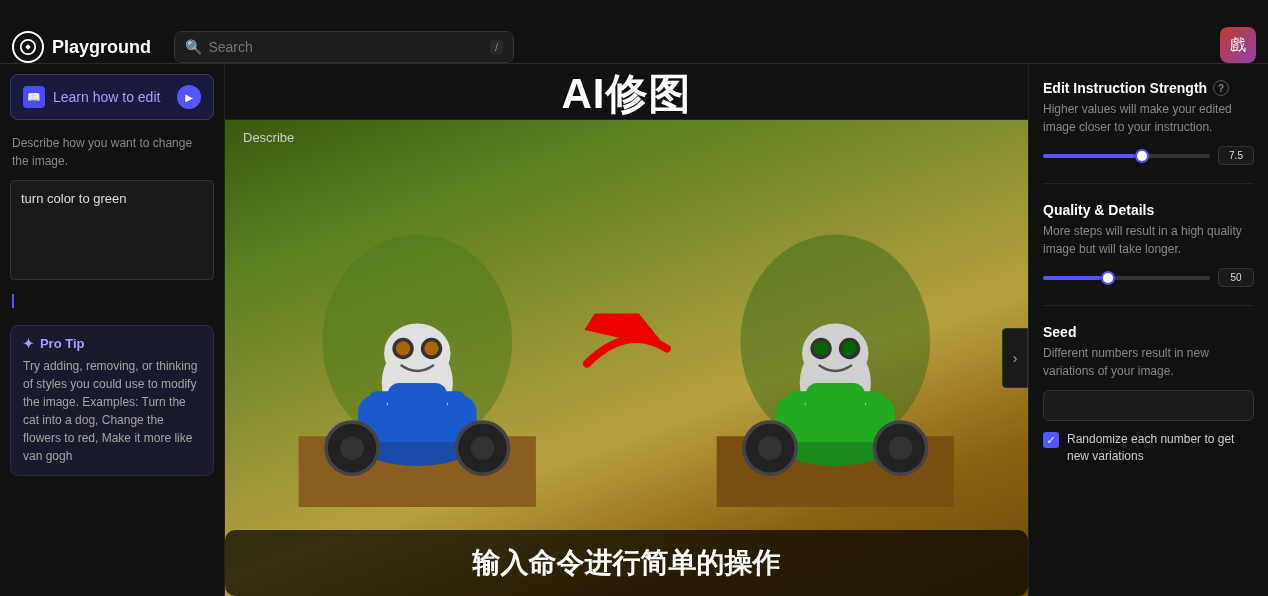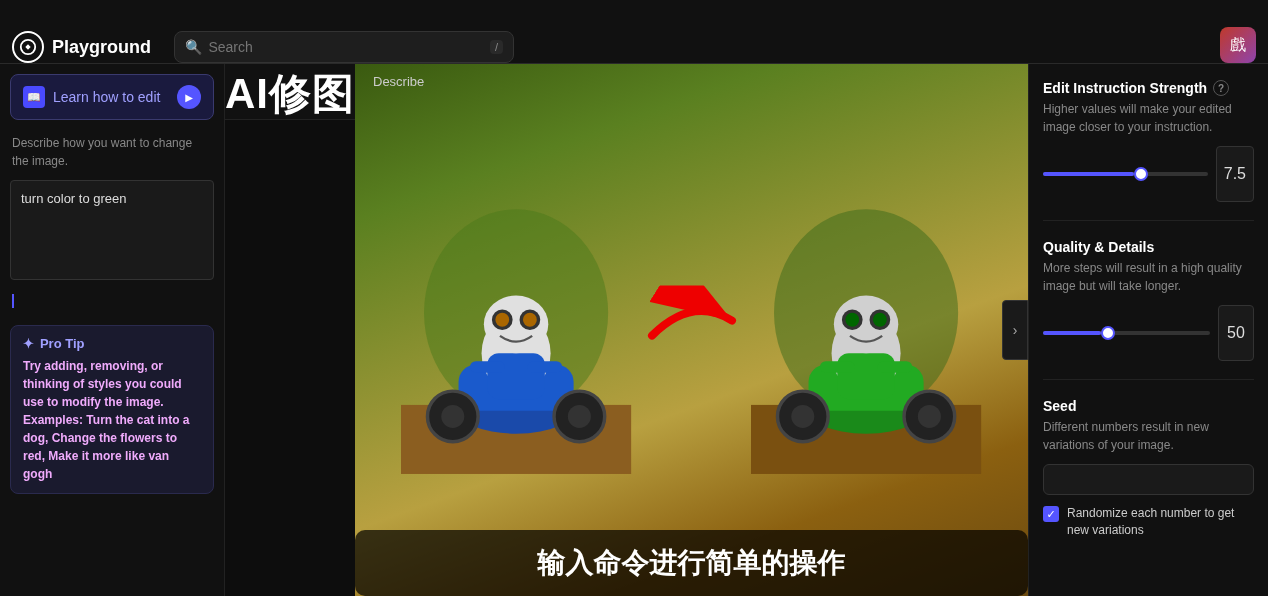--- a/index.html
+++ b/index.html
@@ -199,30 +199,29 @@
       display: flex;
       align-items: center;
       gap: 6px;
       font-size: 13px;
       font-weight: 600;
       color: #a0a0ff;
       margin-bottom: 6px;
     }
     .pro-tip-text {
       font-size: 12px;
-      color: #f0abfc;
+      color: #a3a3a3;
       line-height: 1.5;
-      font-weight: bold;
     }
 
     
     .center-content {
       flex: 1;
       display: flex;
-      flex-direction: row;
+      flex-direction: column;
       overflow: hidden;
       position: relative;
     }
 
     .center-header {
       text-align: center;
       padding: 8px 0 4px;
       background: #111;
       border-bottom: 1px solid #222;
       display: flex;
@@ -367,22 +366,22 @@
       height: 14px;
       border-radius: 50%;
       background: #fff;
       border: 2px solid #5555ff;
       cursor: pointer;
     }
     .slider-value {
       background: #1a1a1a;
       border: 1px solid #333;
       border-radius: 4px;
-      padding: 18px 7px;
-      font-size: 16px;
+      padding: 3px 7px;
+      font-size: 10px;
       color: #ddd;
       min-width: 36px;
       text-align: center;
     }
 
     .divider {
       height: 1px;
       background: #222;
     }
 

